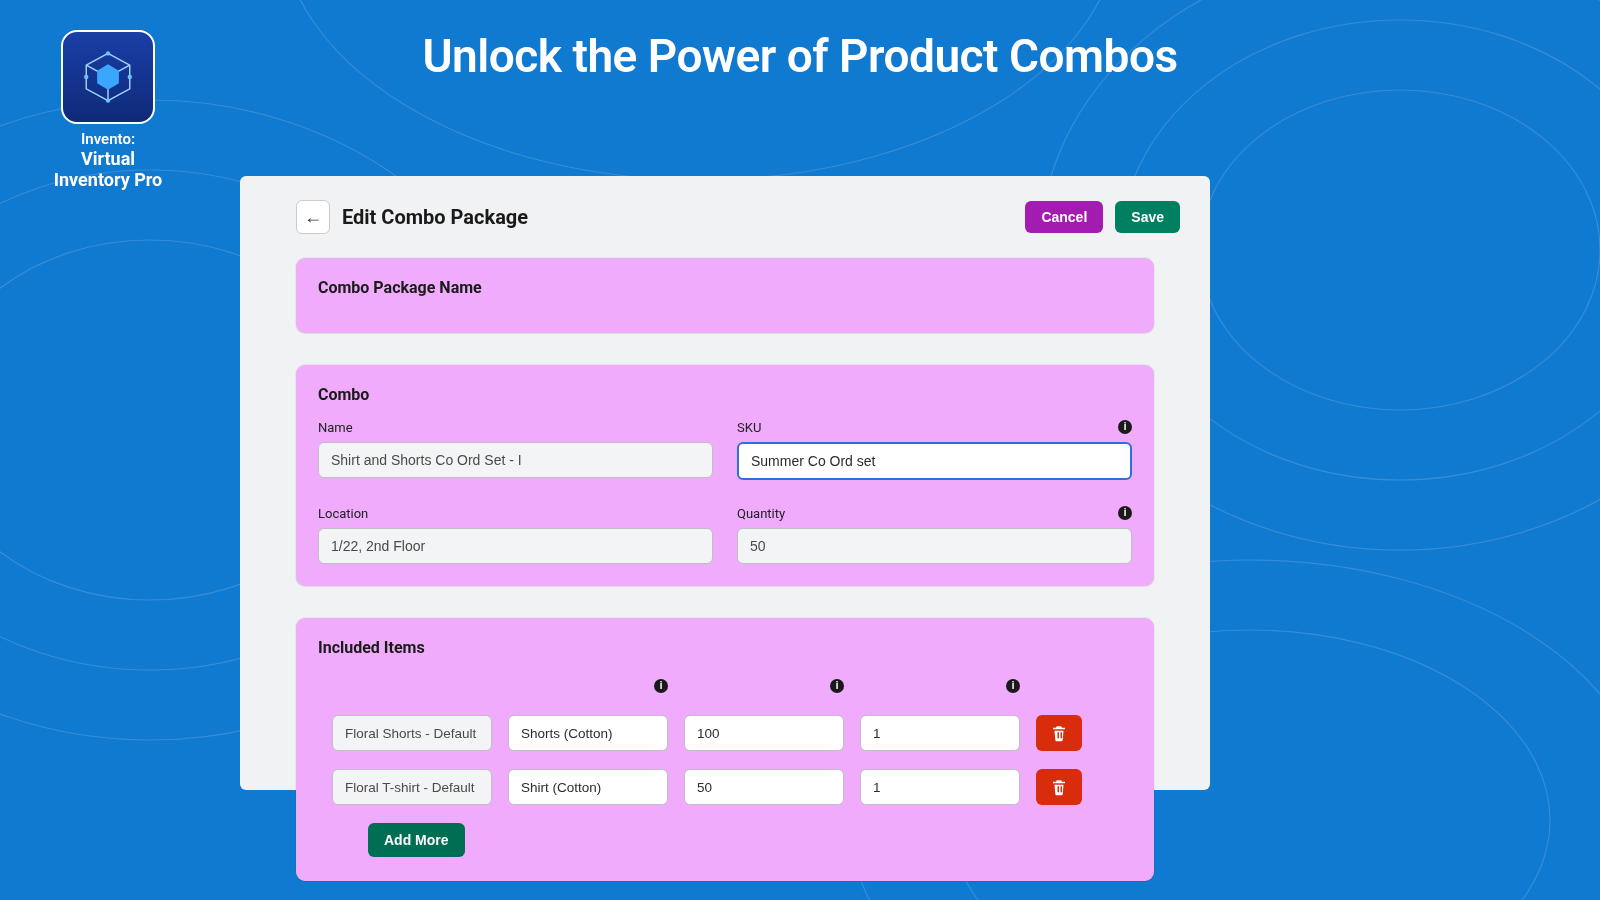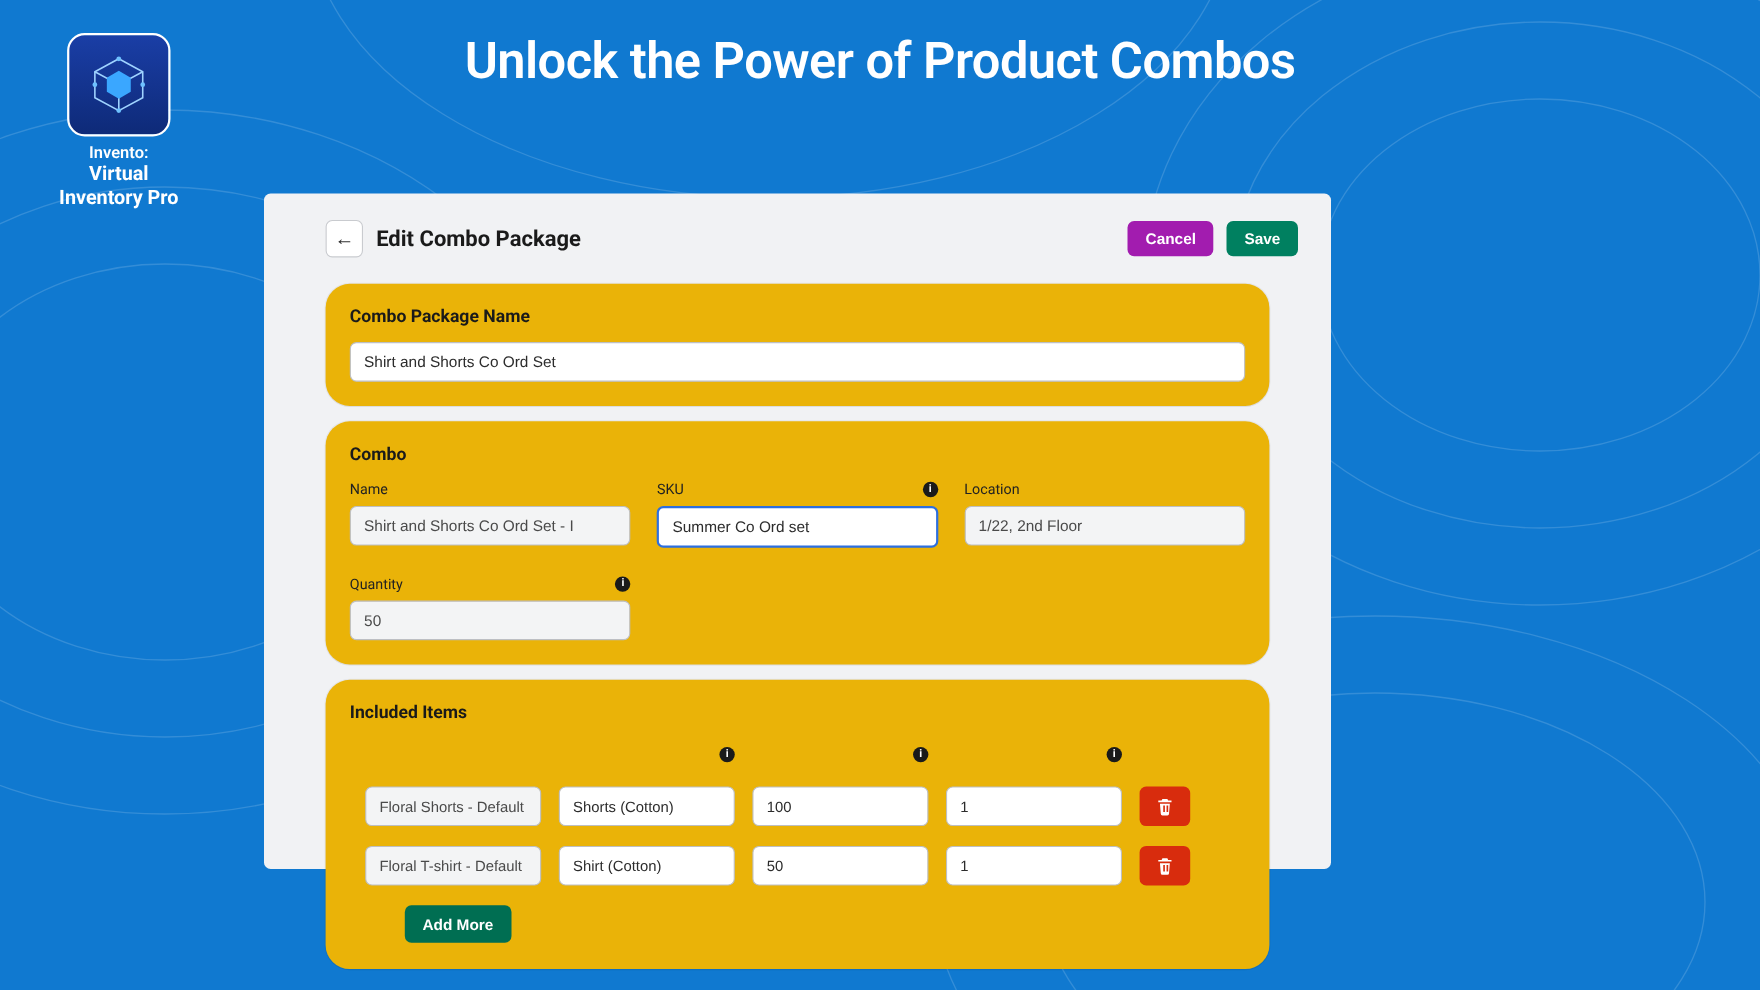--- a/index.html
+++ b/index.html
@@ -66,43 +66,43 @@
   .header-actions { margin-left: auto; display: flex; gap: 12px; }
   .btn {
     border: none; border-radius: 6px; padding: 8px 16px;
     font-size: 14px; font-weight: 600; color: #fff; cursor: pointer;
   }
   .btn-cancel { background: #a21caf; }
   .btn-save   { background: #008060; }
   .btn-add    { background: #006e52; padding: 9px 16px; font-size: 14px; }
 
   .card {
-    background: #eab308;
-    border-radius: 22px;
-    margin: 10px 56px 14px;
+    background: #f0abfc;
+    border-radius: 9px;
+    margin: 10px 56px 32px;
     padding: 20px 22px 22px;
     box-shadow: 0 1px 0 rgba(0,0,0,0.04), 0 0 0 1px rgba(23,24,24,0.05);
   }
   .card h3 { font-size: 16px; font-weight: 700; color: #1a1a1a; margin-bottom: 14px; }
   .card h3.tight { margin-bottom: 22px; }
 
   .field-full input {
     width: 100%;
     height: 36px;
     border: 1px solid #bdbfc3;
     border-radius: 6px;
     padding: 0 12px;
     font-size: 14px;
     color: #2c2c2c;
     background: #fff;
   }
 
   .combo-row {
     display: grid;
-    grid-template-columns: 1fr 1fr 1fr;
+    grid-template-columns: 1fr 1fr;
     gap: 24px;
   }
   .col label {
     display: flex; align-items: center; justify-content: space-between;
     font-size: 13px; color: #222; margin-bottom: 6px; height: 18px;
   }
   .col input {
     width: 100%; height: 36px;
     border: 1px solid #bdbfc3; border-radius: 6px;
     padding: 0 12px; font-size: 14px; color: #2c2c2c;
@@ -204,23 +204,20 @@
     </div>
     <div class="page-title">Edit Combo Package</div>
     <div class="header-actions">
       <button class="btn btn-cancel">Cancel</button>
       <button class="btn btn-save">Save</button>
     </div>
   </div>
 
   <div class="card">
     <h3>Combo Package Name</h3>
-    <div class="field-full">
-      <input type="text" value="Shirt and Shorts Co Ord Set" style="">
-    </div>
   </div>
 
   <div class="card">
     <h3>Combo</h3>
     <div class="combo-row">
       <div class="col">
         <label>
           <span>Name</span>
         </label>
         <input disabled="" value="Shirt and Shorts Co Ord Set - I" style="">

